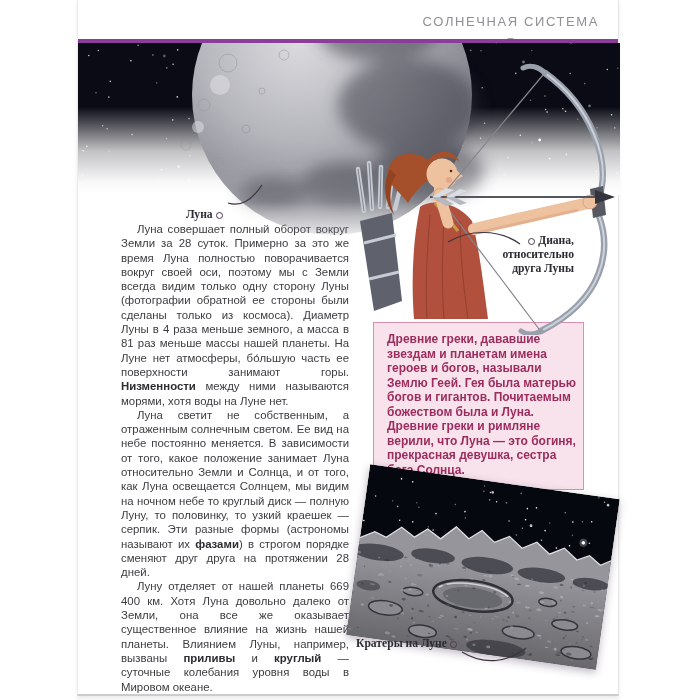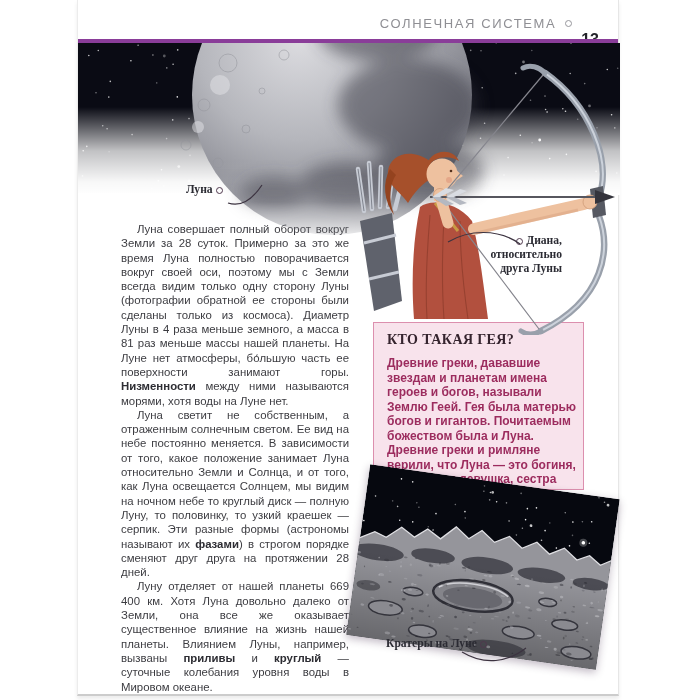--- a/index.html
+++ b/index.html
@@ -10,21 +10,21 @@
   }
   .page{
     position:absolute;left:77px;top:0;width:542px;height:696px;
     background:#ffffff;box-sizing:border-box;
     border-left:1px solid #ececec;border-right:1px solid #e6e6e6;
     border-bottom:2px solid #cccccc;
     box-shadow:0 3px 4px rgba(0,0,0,0.08);
   }
   .header{
     position:absolute;top:14px;right:19px;height:18px;
-    display:flex;align-items:center;gap:9px;
+    display:flex;align-items:center;gap:9px;flex-direction:column;
   }
   .header .section{font-size:13px;color:#8f8f94;letter-spacing:1.6px;}
   .header .sep{width:5px;height:5px;border:1.4px solid #97979d;border-radius:50%;}
   .header .pnum{font-size:16px;font-weight:bold;color:#232329;margin-top:33px;}
   .rule{position:absolute;left:0;top:39px;width:100%;height:4px;background:#8a3d99;}
   .hero{position:absolute;left:0;top:43px;width:542px;height:292px;z-index:3;pointer-events:none;}
   .hero svg{display:block;width:100%;height:100%;}
   .article{
     position:absolute;left:43px;top:222px;width:228px;z-index:1;
     color:#3c3c41;font-size:11.4px;line-height:14.3px;text-align:justify;
@@ -342,44 +342,43 @@
           </g>
           <g fill="#b4b8c1">
             <polygon points="354,154 368,163 376,161 362,154"></polygon>
             <polygon points="368,154 382,162 389,160 376,154"></polygon>
           </g>
         </g>
       </g>
     </svg>
   </div>
 
-  <div class="callout" style="left:108px;top:183px;">
+  <div class="callout" style="left:108px;top:208px;">
     <span>Луна</span><span class="ring"></span>
   </div>
   <svg class="curve" style="left:148px;top:181px;" width="40" height="26">
     <path d="M2,22 Q20,28 36,4"></path>
   </svg>
 
-  <div class="callout diana-callout" style="left:380px;top:234px;">
+  <div class="callout diana-callout" style="left:392px;top:234px;">
     <div><span class="ring"></span><span>Диана,</span></div>
     <div>относительно</div>
     <div>друга Луны</div>
   </div>
   <svg class="curve" style="left:368px;top:226px;" width="76" height="24">
     <path d="M74,18 C52,2 22,4 2,16"></path>
   </svg>
 
   <div class="article" id="article">
       <p><span>Луна совершает полный оборот вокруг Земли за 28 суток. Примерно за это же время Луна полностью поворачивается вокруг своей оси, поэтому мы с Земли всегда видим только одну сторону Луны (фотографии обратной ее стороны были сделаны только из космоса). Диаметр Луны в 4 раза меньше земного, а масса в 81 раз меньше массы нашей планеты. На Луне нет атмосферы, бо́льшую часть ее поверхности занимают горы. </span><b>Низменности</b><span> между ними называются морями, хотя воды на Луне нет.</span></p>
       <p><span>Луна светит не собственным, а отраженным солнечным светом. Ее вид на небе постоянно меняется. В зависимости от того, какое положение занимает Луна относительно Земли и Солнца, и от того, как Луна освещается Солнцем, мы видим на ночном небе то круглый диск — полную Луну, то половинку, то узкий краешек — серпик. Эти разные формы (астрономы называют их </span><b>фазами</b><span>) в строгом порядке сменяют друг друга на протяжении 28 дней.</span></p>
       <p><span>Луну отделяет от нашей планеты 669 400 км. Хотя Луна довольно далеко от Земли, она все же оказывает существенное влияние на жизнь нашей планеты. Влиянием Луны, например, вызваны </span><b>приливы</b><span> и </span><b>круглый</b><span> — суточные колебания уровня воды в Мировом океане.</span></p>
     </div>
 
   <div class="infobox">
-    <div class="infobox-title">КТО ТАКАЯ ГЕЯ?</div>
     <div class="infobox-body">Древние греки, дававшие звездам и планетам имена героев и богов, называли Землю Геей. Гея была матерью богов и гигантов. Почитаемым божеством была и Луна. Древние греки и римляне верили, что Луна — это богиня, прекрасная девушка, сестра бога Солнца.</div>
   </div>
 
   <div class="photo">
     <svg viewBox="0 0 252 172" preserveAspectRatio="none">
       <defs>
         <linearGradient id="terrShade" x1="0" y1="0" x2="0" y2="1">
           <stop offset="0" stop-color="#000000" stop-opacity="0"></stop>
           <stop offset="1" stop-color="#000000" stop-opacity="0.3"></stop>
         </linearGradient>
@@ -641,20 +640,20 @@
           <ellipse cx="176.3" cy="91.5" rx="1.2" ry="1.2" fill="#cfcfd4" opacity="0.21"></ellipse>
           <ellipse cx="120.3" cy="160.1" rx="0.9" ry="1.0" fill="#cfcfd4" opacity="0.34"></ellipse>
           <ellipse cx="166.9" cy="129.8" rx="2.4" ry="1.4" fill="#23232a" opacity="0.16"></ellipse>
           <ellipse cx="166.4" cy="116.3" rx="2.5" ry="1.1" fill="#cfcfd4" opacity="0.22"></ellipse>
           <ellipse cx="40.3" cy="136.8" rx="1.9" ry="1.4" fill="#23232a" opacity="0.46"></ellipse>
           <ellipse cx="218.9" cy="89.9" rx="2.3" ry="1.4" fill="#23232a" opacity="0.19"></ellipse>
         </g>
     </svg>
   </div>
 
-  <div class="callout" style="left:308px;top:637px;text-align:center;">
+  <div class="callout" style="left:278px;top:637px;text-align:center;">
     <span>Кратеры на Луне</span><span class="ring"></span>
   </div>
   <svg class="curve" style="left:382px;top:640px;" width="70" height="24">
     <path d="M2,12 C25,26 48,22 66,8"></path>
   </svg>
 
 </div>
 
 </body></html>

